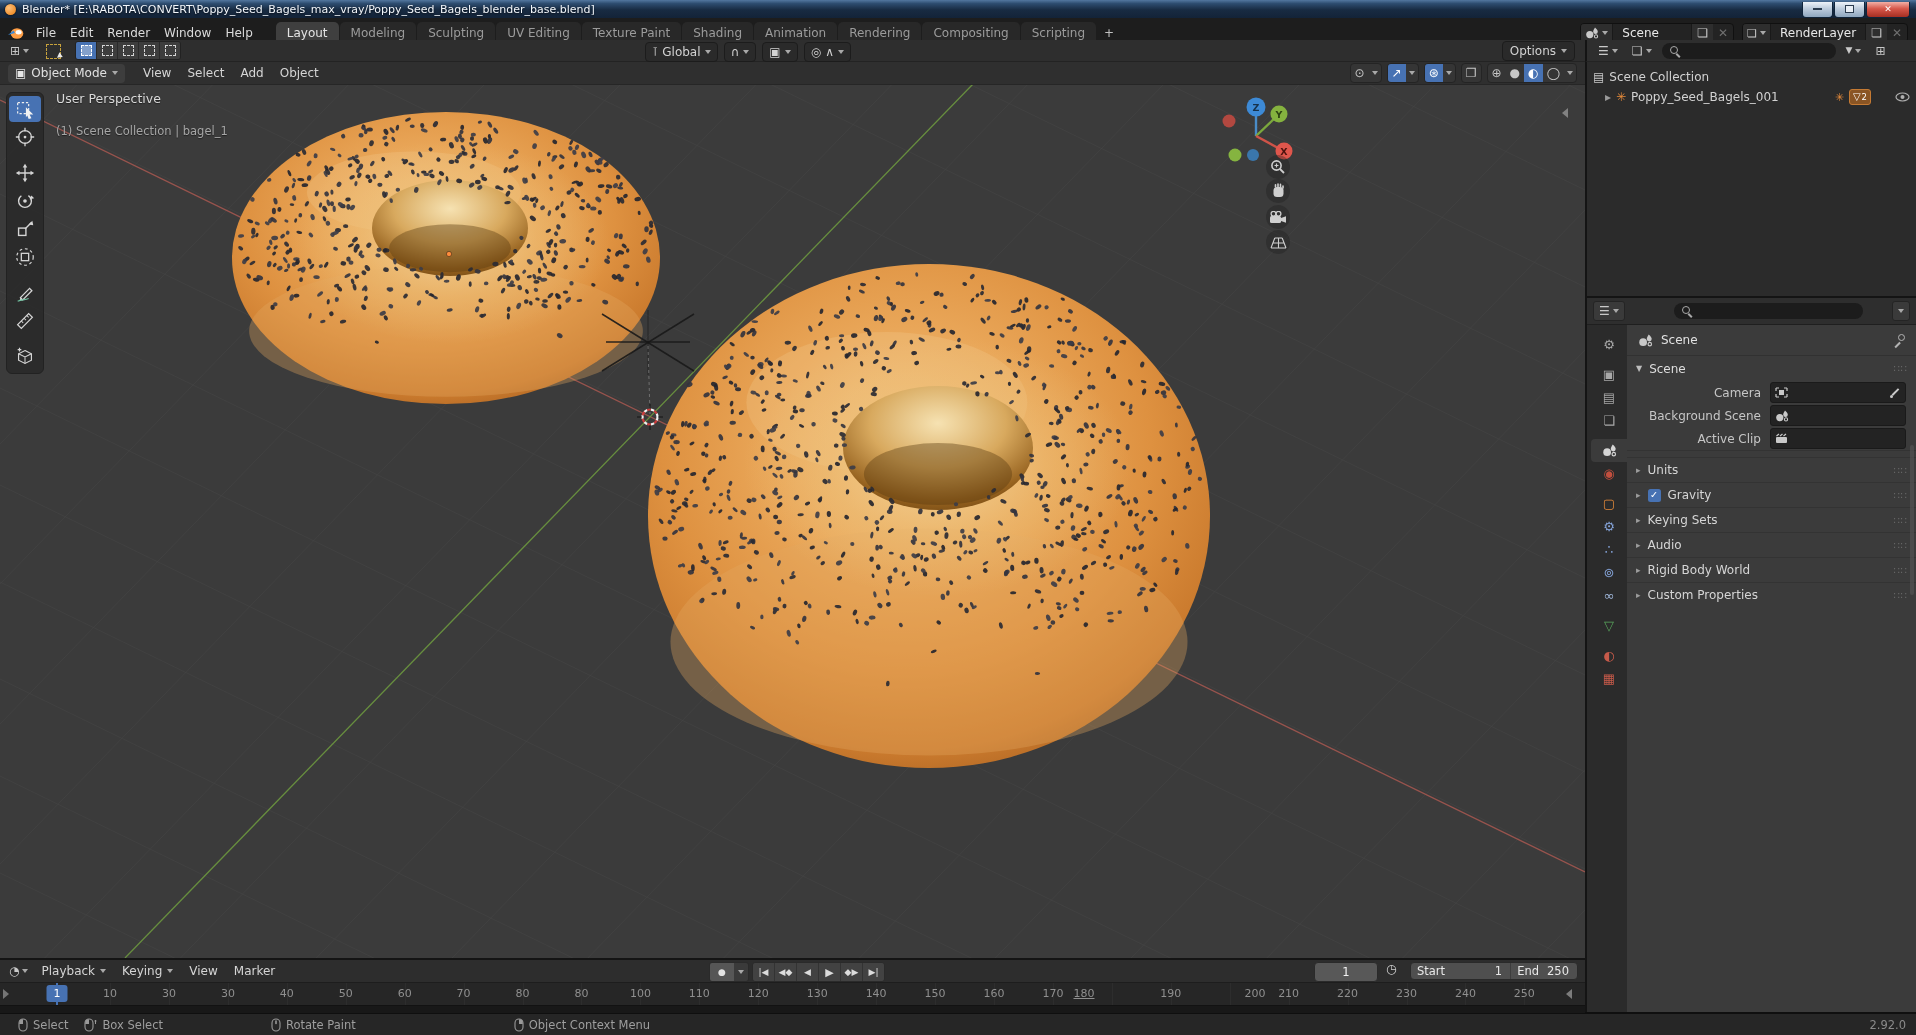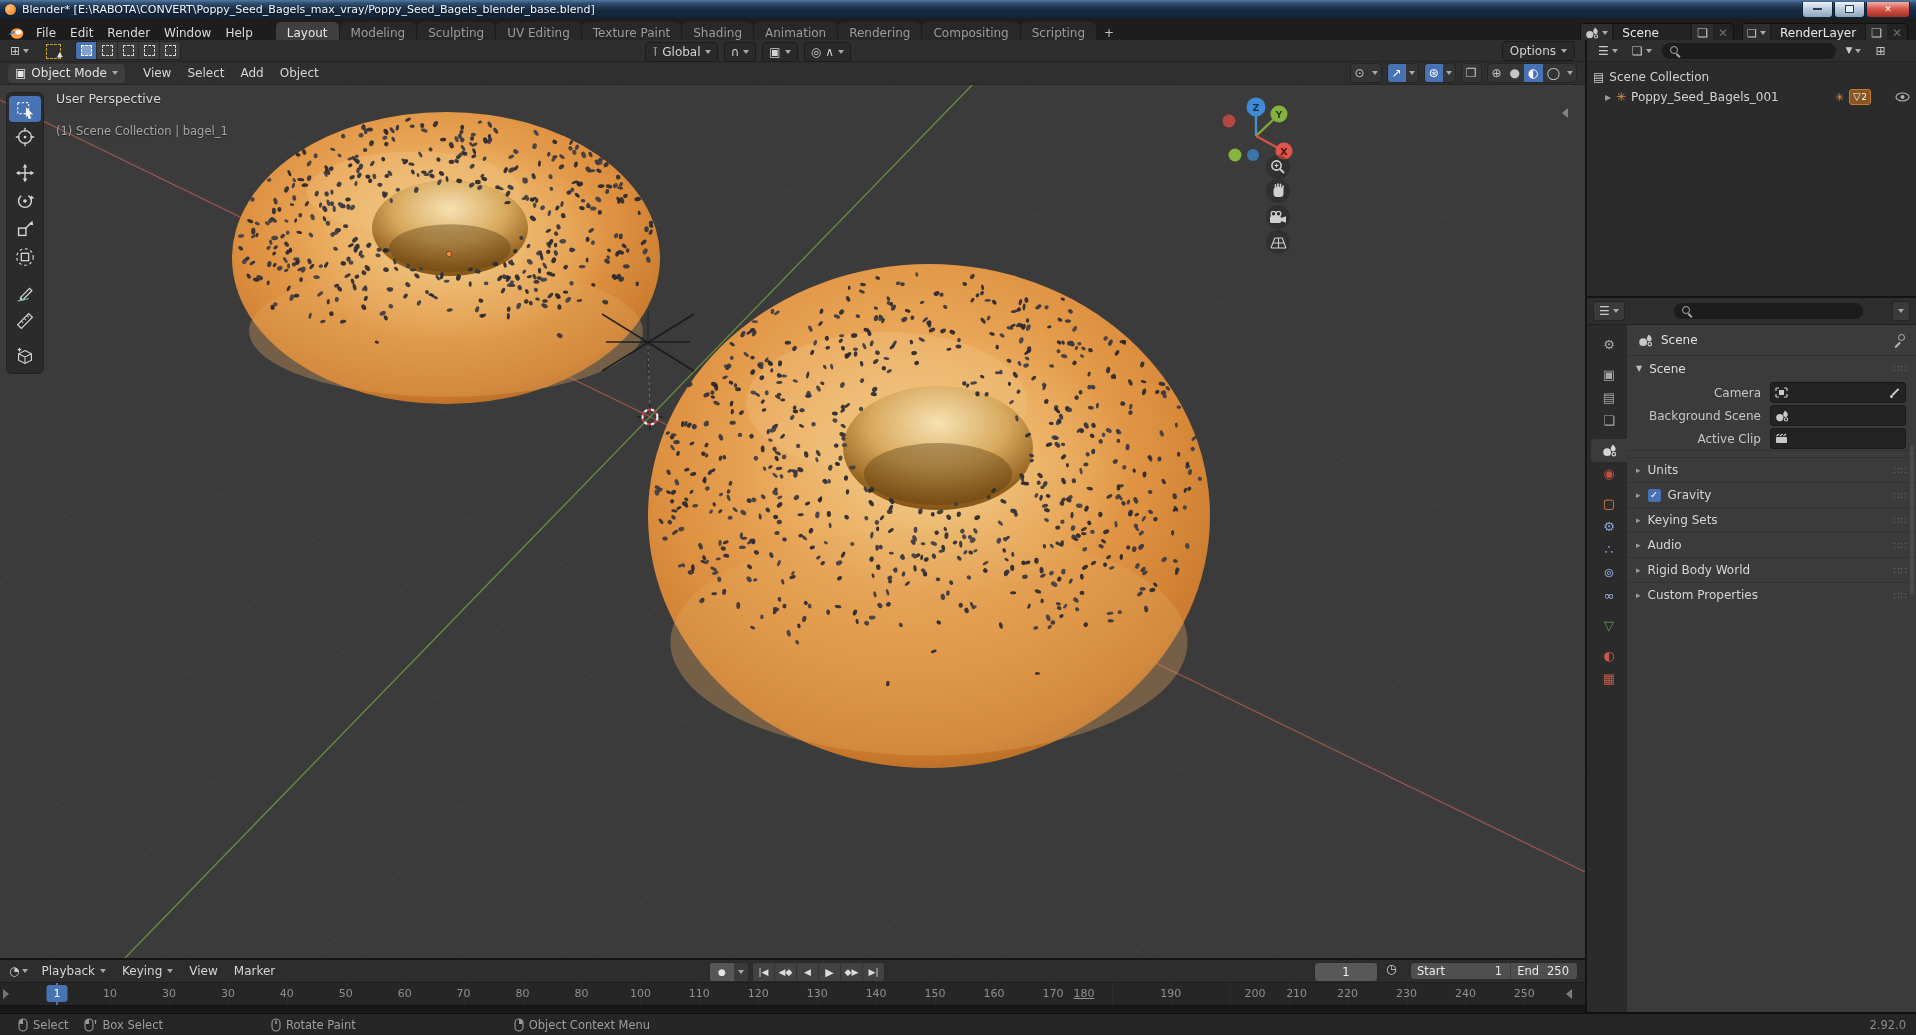--- a/index.html
+++ b/index.html
@@ -1887,21 +1887,21 @@
         <div class="tick" style="left: 993.987px;">160</div>
         <div class="tick-line" style="left: 1052.92px;"></div>
         <div class="tick" style="left: 1052.92px;">170</div>
         <div class="tick-line" style="left: 1111.85px;"></div>
         <div class="tick" style="left: 1084px; text-decoration: underline;">180</div>
         <div class="tick-line" style="left: 1170.78px;"></div>
         <div class="tick" style="left: 1170.78px;">190</div>
         <div class="tick-line" style="left: 1229.71px;"></div>
         <div class="tick" style="left: 1255px;">200</div>
         <div class="tick-line" style="left: 1288.64px;"></div>
-        <div class="tick" style="left: 1288.64px; margin-left: 8px;">210</div>
+        <div class="tick" style="left: 1288.64px;">210</div>
         <div class="tick-line" style="left: 1347.57px;"></div>
         <div class="tick" style="left: 1347.57px;">220</div>
         <div class="tick-line" style="left: 1406.5px;"></div>
         <div class="tick" style="left: 1406.5px;">230</div>
         <div class="tick-line" style="left: 1465.43px;"></div>
         <div class="tick" style="left: 1465.43px;">240</div>
         <div class="tick-line" style="left: 1524.36px;"></div>
         <div class="tick" style="left: 1524.36px;">250</div>
       </div>
     <div class="tl-strip"></div>

